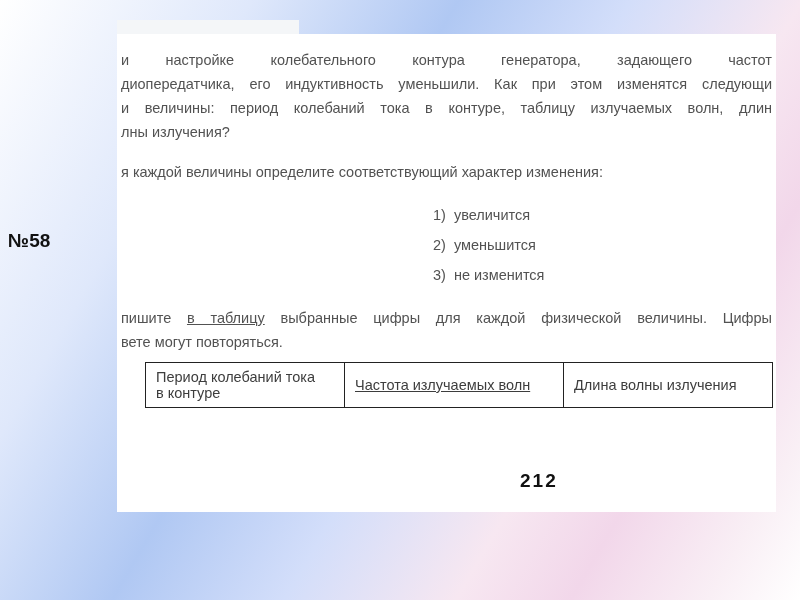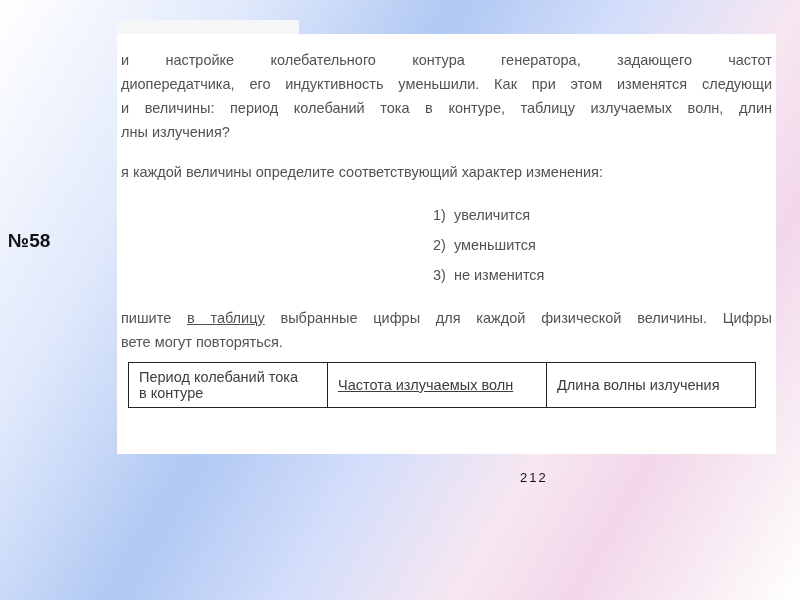--- a/index.html
+++ b/index.html
@@ -30,21 +30,21 @@
     left: 117px;
     width: 182px;
     height: 14px;
     background: #f4f6f8;
   }
   .content-card {
     position: absolute;
     top: 34px;
     left: 117px;
     width: 659px;
-    height: 420px;
+    height: 478px;
     background: #ffffff;
     box-sizing: border-box;
     padding: 14px 0 17px 0;
     color: #3b3b3b;
     overflow: hidden;
   }
   .para {
     font-size: 14.5px;
     line-height: 24px;
     color: #525252;
@@ -54,21 +54,21 @@
   .options {
     margin: 4px 0 16px 316px;
     font-size: 14.5px;
     line-height: 30px;
     color: #525252;
   }
   .opt-row { display: flex; gap: 8px; }
   .underline { text-decoration: underline; }
   .answer-table {
     border-collapse: collapse;
-    margin-left: 11px;
+    margin-left: 28px;
     margin-top: 8px;
   }
   .answer-table td {
     border: 1.5px solid #222;
     padding: 0 10px;
     font-size: 14.5px;
     color: #3d3d3d;
     height: 32px;
     vertical-align: middle;
   }
@@ -77,22 +77,22 @@
     top: 230px;
     left: 8px;
     font-weight: 700;
     font-size: 19px;
     color: #111;
   }
   .answer-label {
     position: absolute;
     top: 470px;
     left: 520px;
-    font-weight: 400;
-    font-size: 13px;
+    font-weight: 700;
+    font-size: 19px;
     color: #111;
     letter-spacing: 2px;
   }
 </style>
 </head>
 <body>
 
 <div class="bg">
 
   <div class="header-strip"></div>

